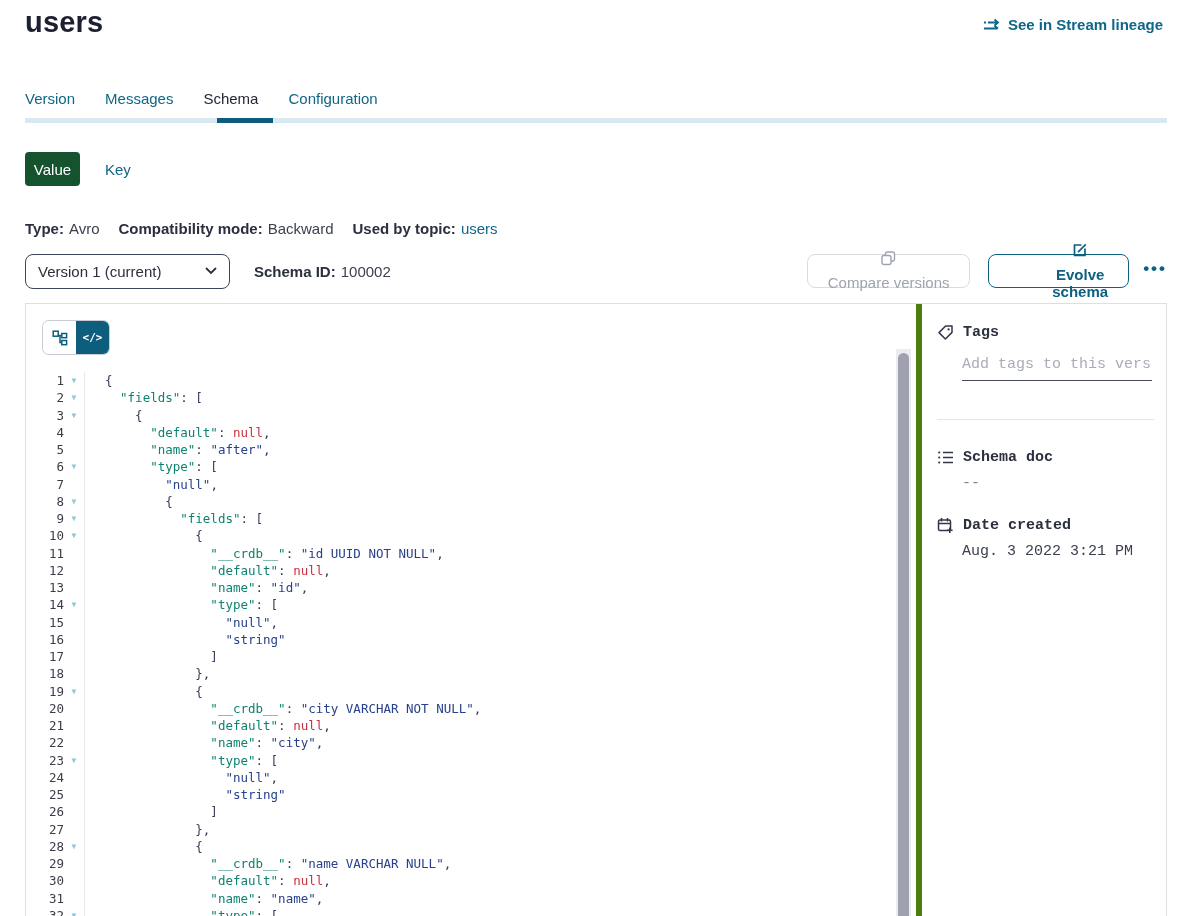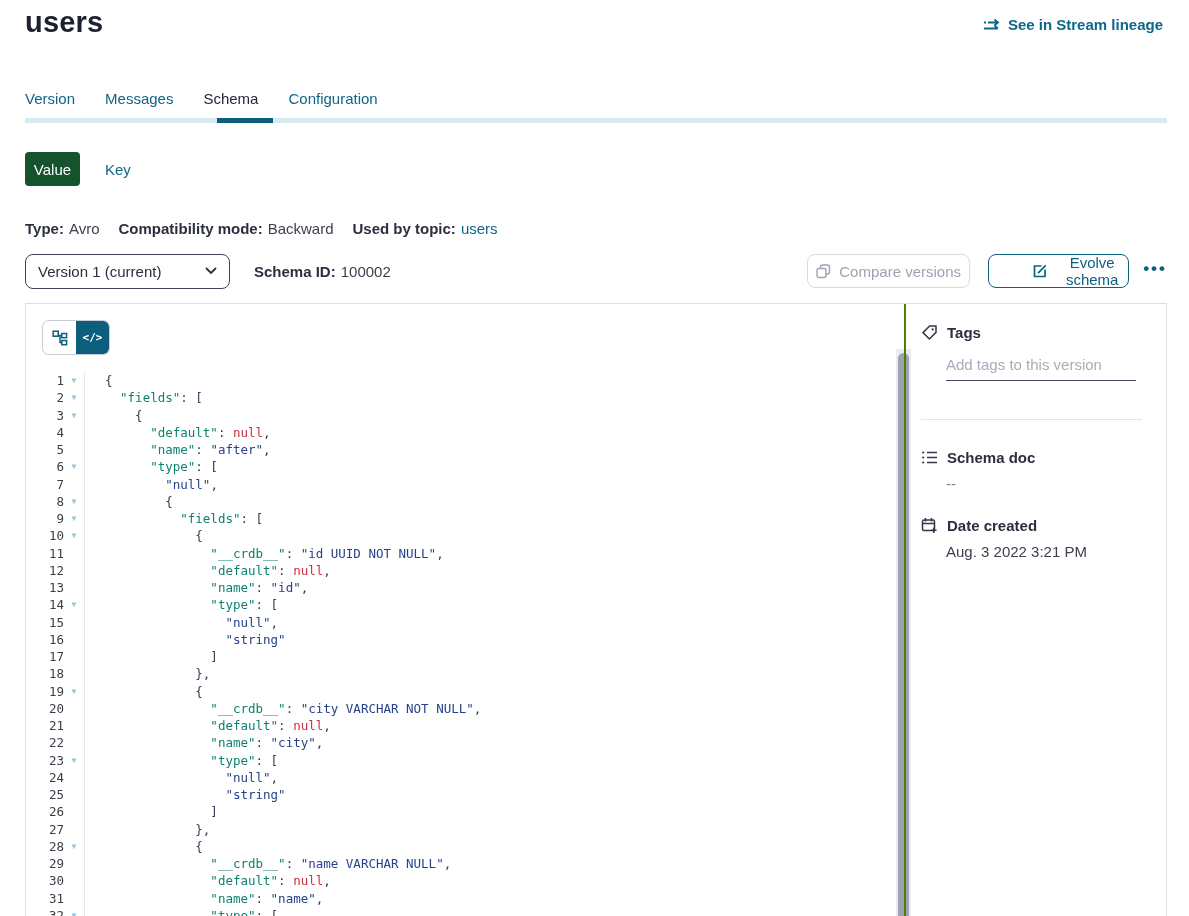--- a/index.html
+++ b/index.html
@@ -35,23 +35,23 @@
   
   .toolbar { position:absolute; left:25px; top:253px; width:1142px; height:36px;
     display:flex; align-items:center; }
   .version-select { width:205px; height:35px; border:1.5px solid #3E4459; border-radius:8px;
     background:#fff; display:flex; align-items:center; padding:0 12px; font-size:15px;
     color:#2B2F3E; cursor:pointer; }
   .version-select .lbl { flex:1; }
   .schema-id { margin-left:24px; font-size:15px; display:flex; gap:5px; }
   .schema-id b { color:#2B2F3E; font-weight:700; }
   .btn { height:34px; border-radius:8px; background:#fff; font-family:inherit; font-size:15px;
-    display:flex; align-items:center; justify-content:center; gap:8px; cursor:pointer; }
+    display:flex; align-items:center; justify-content:center; gap:8px; cursor:pointer;flex-direction:column; }
   .btn-compare { margin-left:auto; width:163px; border:1px solid #D9DBE1; color:#9EA3B0; }
-  .btn-evolve  { margin-left:18px; width:141px; border:1.5px solid #0D6180; color:#0D6180; font-weight:400;padding-left:43px; }
+  .btn-evolve  { margin-left:18px; width:141px; border:1.5px solid #0D6180; color:#0D6180; font-weight:700;padding-left:43px; }
   .more-menu { margin-left:14px; color:#0D6180; font-size:17px; font-weight:700;
     letter-spacing:2px; cursor:pointer; line-height:1; padding-bottom:6px; }
 
   
   .panel { position:absolute; left:25px; top:303px; width:1142px; height:613px;
     border:1px solid #DDDFE4; border-bottom:none; background:#fff; }
   .editor { position:absolute; left:0; top:0; bottom:0; right:246px; overflow:hidden; }
 
   .mode-toggle { position:absolute; left:17px; top:17px; display:flex; border-radius:6px;
     overflow:hidden; box-shadow:0 0 0 1px #C9CCD6; }
@@ -71,21 +71,21 @@
   .tk-k { color:#0E8270; }
   .tk-s { color:#28418C; }
   .tk-x { color:#C7323F; }
   .tk-p { color:#333A56; }
 
   .scroll-track { position:absolute; left:870px; top:45px; bottom:0; width:15px; background:#EBECF1; }
   .scroll-thumb { position:absolute; left:872px; top:49px; bottom:0; width:11px;
     background:#9FA1AF; border-radius:6px 6px 0 0; }
 
   
-  .sidebar { position:absolute; right:16px; top:0; bottom:0; width:246px; border-left:2px solid #4d7c0f; }
+  .sidebar { position:absolute; right:4px; top:0; bottom:0; width:246px; border-left:6px solid #4d7c0f;font-family:Liberation Mono, monospace; }
   .sb-row { position:absolute; left:15px; display:flex; align-items:center; gap:9px;
     font-size:15px; font-weight:700; color:#2B2F3E; }
   .sb-row-tags { top:20px; }
   .sb-row-doc { top:145px; }
   .sb-row-date { top:213px; }
   .tags-input { position:absolute; left:40px; top:50px; width:190px; border:none;
     border-bottom:1.5px solid #464B60; font-family:inherit; font-size:15px; color:#3B3F4E;
     padding:2px 0 7px 0; outline:none; background:transparent; }
   .tags-input::placeholder { color:#A9ACB9; }
   .sb-divider { position:absolute; left:15px; right:8px; top:115px; height:1px; background:#E5E6EA; }

